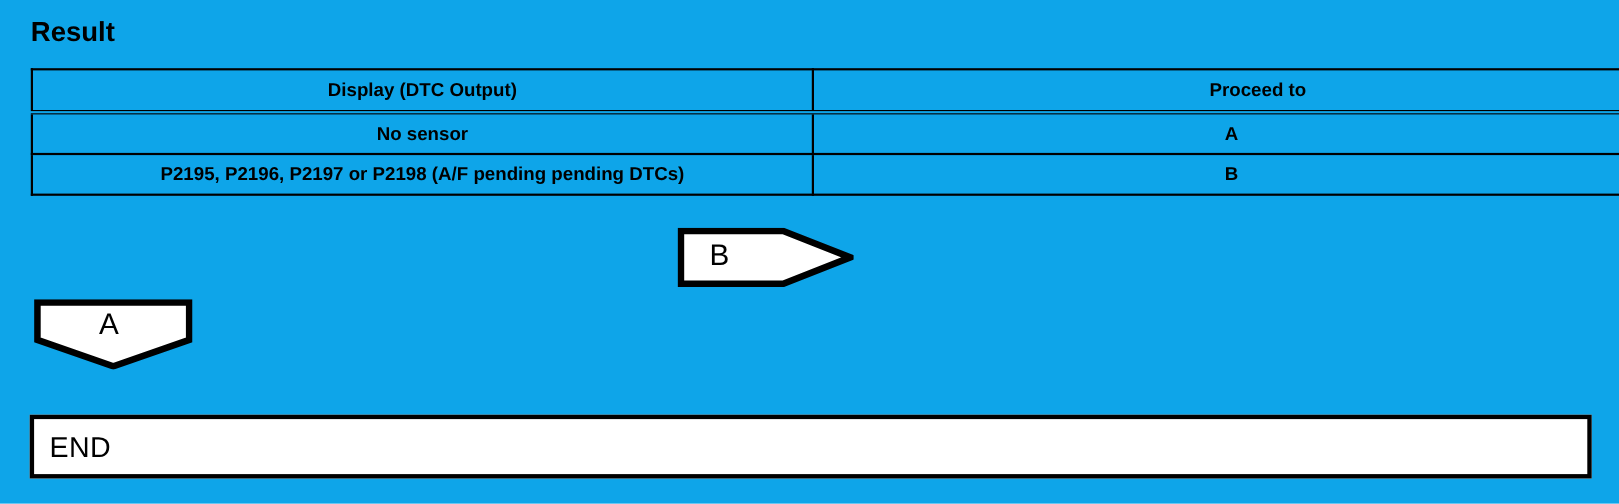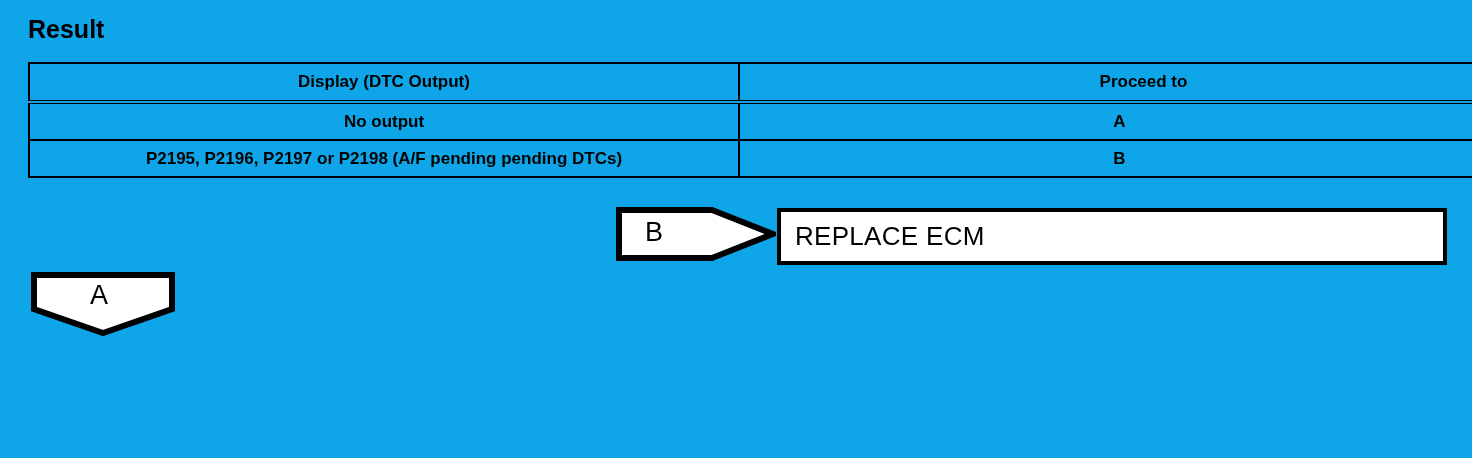--- a/index.html
+++ b/index.html
@@ -118,42 +118,42 @@
 
   <table class="result-table">
     <thead>
       <tr>
         <th class="col-display">Display (DTC Output)</th>
         <th class="col-proceed">Proceed to</th>
       </tr>
     </thead>
     <tbody>
       <tr>
-        <td>No output</td>
+        <td>No sensor</td>
         <td>A</td>
       </tr>
       <tr>
         <td>P2195, P2196, P2197 or P2198 (A/F pending pending DTCs)</td>
         <td>B</td>
       </tr>
     </tbody>
   </table>
 
   <div class="connector" id="connector-b">
     <svg width="160" height="54" viewBox="0 0 160 54">
       <polygon points="3,3 96,3 157,27 96,51 3,51" fill="#ffffff" stroke="#000000" stroke-width="6" stroke-linejoin="miter"></polygon>
     </svg>
     <span class="conn-letter">B</span>
   </div>
 
-  <div class="flow-box" id="replace-ecm-box">
-    <span class="flow-label">REPLACE ECM</span>
-  </div>
 
   <div class="connector" id="connector-a">
     <svg width="144" height="64" viewBox="0 0 144 64">
       <polygon points="3,3 141,3 141,37 72,61 3,37" fill="#ffffff" stroke="#000000" stroke-width="6" stroke-linejoin="miter"></polygon>
     </svg>
     <span class="conn-letter">A</span>
   </div>
 
+  <div class="flow-box" id="end-box">
+    <span class="flow-label">END</span>
+  </div>
 
 </div>
 
 </body></html>

